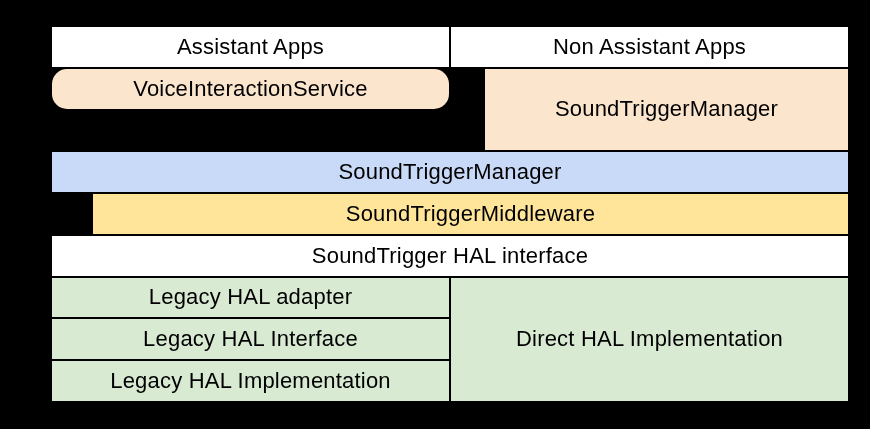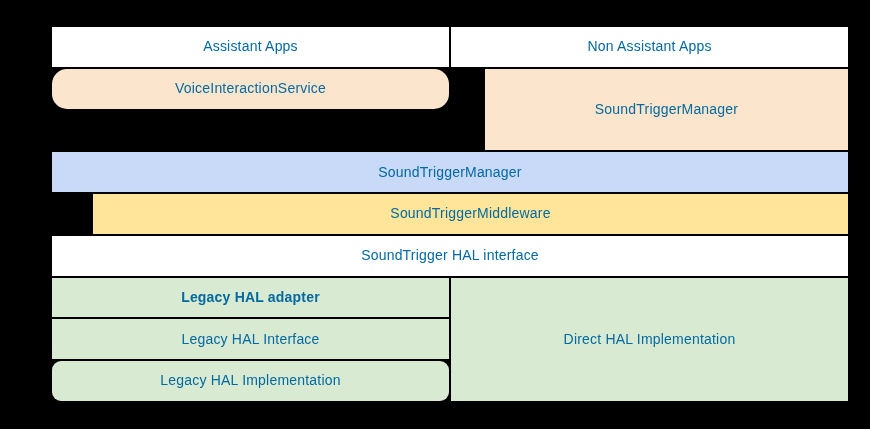--- a/index.html
+++ b/index.html
@@ -24,37 +24,37 @@
     display: grid;
     grid-template-columns: 1fr 1fr;
     grid-template-rows: repeat(9, 1fr);
     gap: 2px;
   }
   .cell {
     display: flex;
     align-items: center;
     justify-content: center;
     text-align: center;
-    font-size: 14px;
+    font-size: 22px;
     letter-spacing: 0.2px;
-    color: #0369a1;
+    color: #000000;
     line-height: 1.1;
   }
   
   .c-assistant            { grid-column: 1; grid-row: 1; }
   .c-non-assistant        { grid-column: 2; grid-row: 1; }
   .c-vis                  { grid-column: 1; grid-row: 2; border-radius: 15px; }
   .c-vims                 { grid-column: 1; grid-row: 3; }
   .c-stm-manager          { grid-column: 2; grid-row: 2 / span 2; }
   .c-sts                  { grid-column: 1 / span 2; grid-row: 4; }
   .c-middleware           { grid-column: 1 / span 2; grid-row: 5; }
   .c-hal-interface        { grid-column: 1 / span 2; grid-row: 6; }
   .c-legacy-adapter       { grid-column: 1; grid-row: 7; }
   .c-legacy-interface     { grid-column: 1; grid-row: 8; }
-  .c-legacy-impl          { grid-column: 1; grid-row: 9; border-radius: 9px; }
+  .c-legacy-impl          { grid-column: 1; grid-row: 9; }
   .c-direct-impl          { grid-column: 2; grid-row: 7 / span 3; }
 </style>
 </head>
 <body>
 
 <div class="canvas" style="background: rgb(0, 0, 0);">
   <div class="stack-table" style="background: rgb(0, 0, 0);">
 
     <div class="cell c-assistant" style="background: rgb(255, 255, 255);">Assistant Apps</div>
 
@@ -64,21 +64,21 @@
 
     <div class="cell c-stm-manager" style="background: rgb(252, 229, 205); margin-left: 34px;">SoundTriggerManager</div>
 
 
     <div class="cell c-sts" style="background: rgb(201, 218, 248);">SoundTriggerManager</div>
 
     <div class="cell c-middleware" style="background: rgb(255, 229, 153); margin-left: 41px;">SoundTriggerMiddleware</div>
 
     <div class="cell c-hal-interface" style="background: rgb(255, 255, 255);">SoundTrigger HAL interface</div>
 
-    <div class="cell c-legacy-adapter" style="background: rgb(217, 234, 211); font-weight: bold;">Legacy HAL adapter</div>
+    <div class="cell c-legacy-adapter" style="background: rgb(217, 234, 211);">Legacy HAL adapter</div>
 
     <div class="cell c-legacy-interface" style="background: rgb(217, 234, 211);">Legacy HAL Interface</div>
 
     <div class="cell c-direct-impl" style="background: rgb(217, 234, 211);">Direct HAL Implementation</div>
 
     <div class="cell c-legacy-impl" style="background: rgb(217, 234, 211);">Legacy HAL Implementation</div>
 
   </div>
 </div>
 

